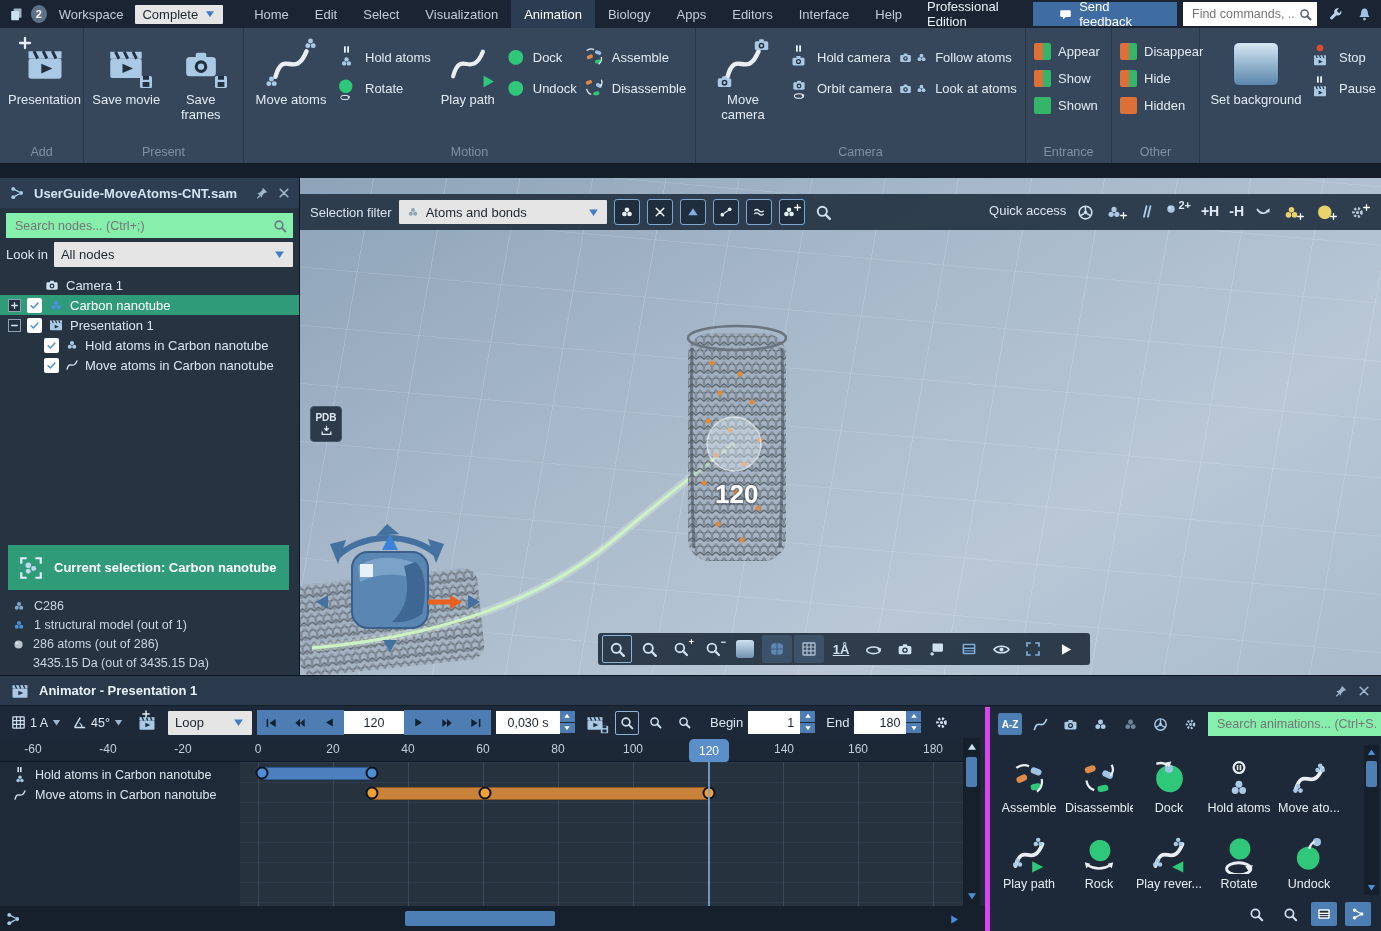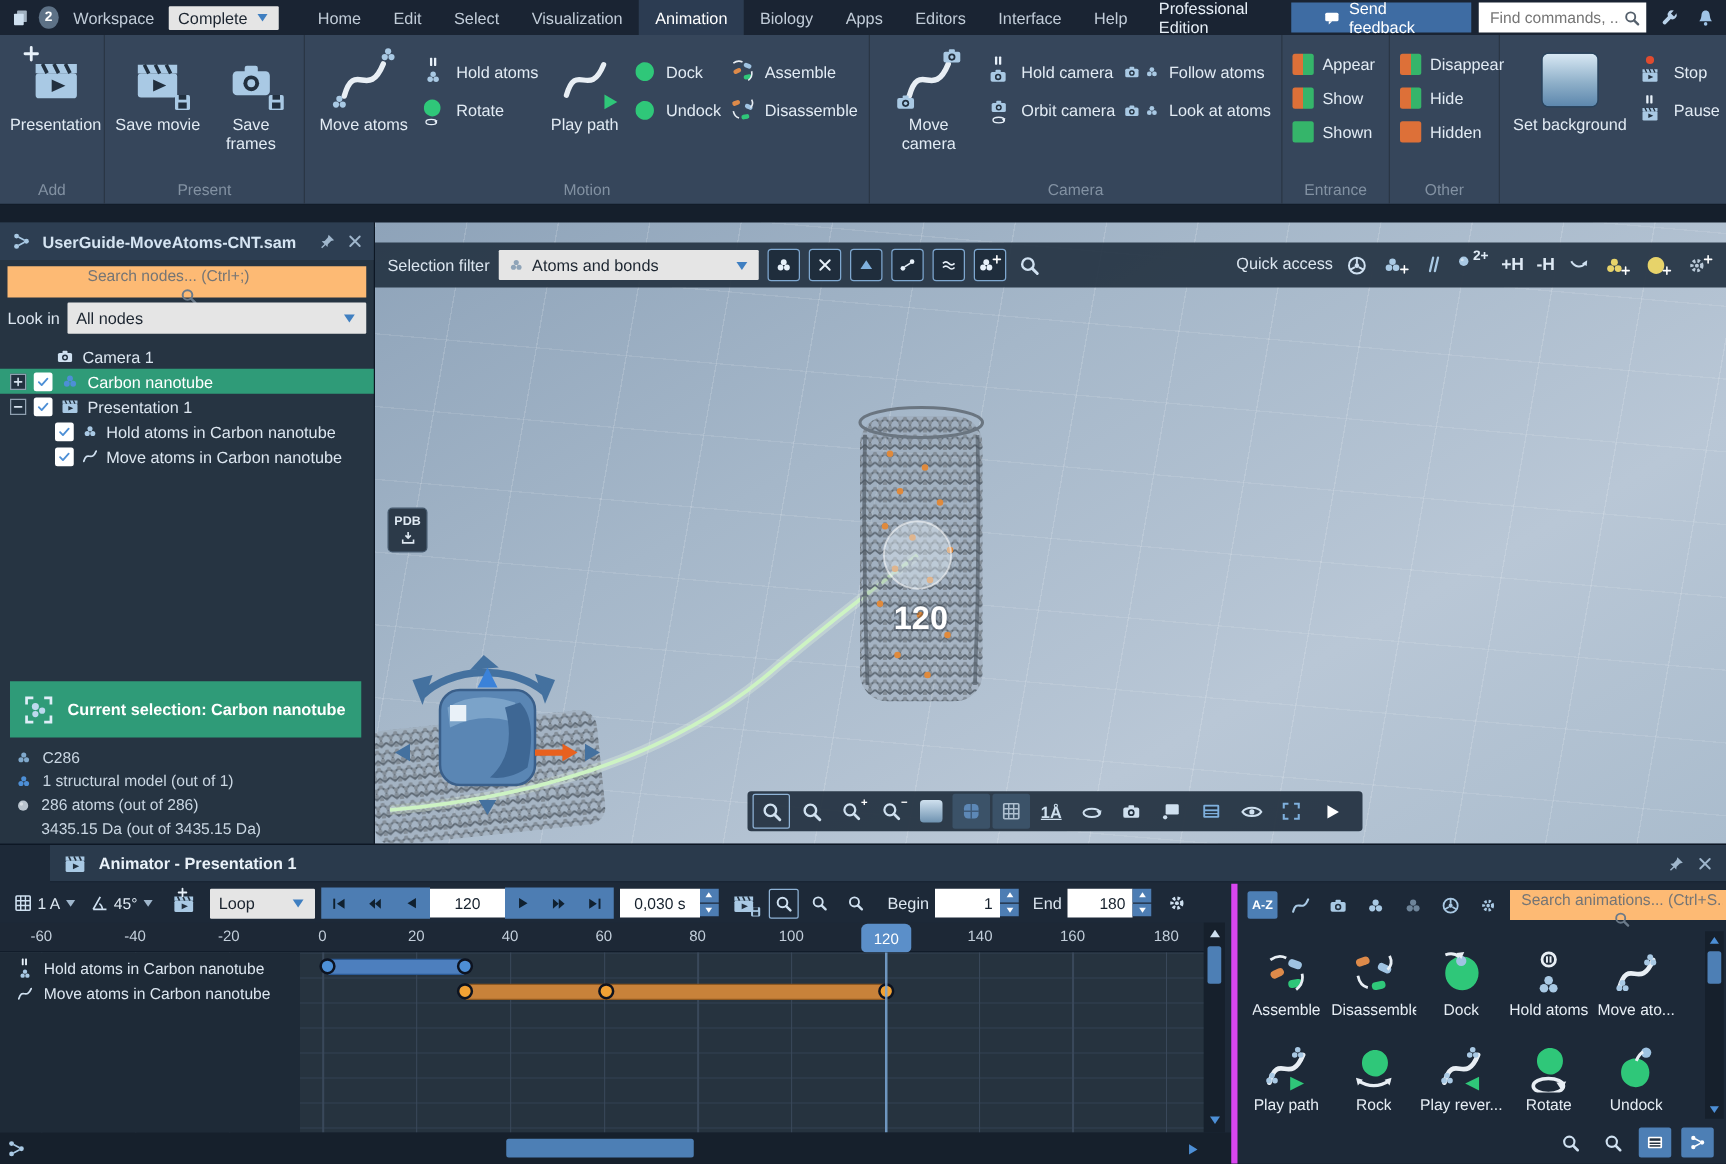--- a/index.html
+++ b/index.html
@@ -32,21 +32,21 @@
   .rb-sm{display:flex;align-items:center;gap:7px;color:#e2ebf4;height:22px;position:relative;}
   .sq{width:17px;height:17px;border-radius:2px;flex:none;}
   .sq.mix{background:linear-gradient(90deg,#dd7038 0 50%,#35b56a 50% 100%);}
   .sq.green{background:#35b56a;} .sq.orange{background:#dd7038;}
   .bgthumb{width:46px;height:44px;border-radius:6px;background:linear-gradient(180deg,#d8e8f4,#8fb0c9 55%,#5d87ad);border:1px solid #27425c;}
   .ovtr{position:absolute;right:-4px;top:-5px;} .ovbr{position:absolute;right:-5px;bottom:-3px;} .ovtl{position:absolute;left:-4px;top:-5px;}
   
   #sidebar{position:absolute;left:0;top:178px;width:300px;height:497px;background:#263442;border-right:1px solid #0d1724;}
   .panel-hd{height:30px;background:#2d3e52;display:flex;align-items:center;gap:8px;padding:0 8px;color:#d5e4f2;font-weight:bold;}
   .panel-hd .hspace{flex:1;}
-  .inputrow{margin:5px 6px 0;background:#fdba74;height:25px;display:flex;align-items:center;padding:0 5px 0 7px;flex-direction:column;}
+  .inputrow{margin:5px 6px 0;background:#86efac;height:25px;display:flex;align-items:center;padding:0 5px 0 7px;}
   .inputrow input{flex:1;border:0;outline:0;font-size:12.5px;color:#333;background:transparent;}
   .lookin{margin:4px 6px 0;display:flex;align-items:center;gap:6px;height:25px;}
   .lookin .dd{flex:1;height:25px;}
   .tree{margin-top:8px;font-size:13px;}
   .trow{height:20px;display:flex;align-items:center;gap:6px;padding-left:8px;color:#dce6f0;}
   .trow.sel{background:#2f9b78;color:#fff;}
   .xp{width:13px;height:13px;border:1px solid #8fa0b0;background:#223140;color:#d7e3ef;display:inline-flex;align-items:center;justify-content:center;flex:none;}
   .cb{width:15px;height:15px;background:#fff;border-radius:2px;display:inline-flex;align-items:center;justify-content:center;color:#4d8fd6;flex:none;} .indent2{width:30px;flex:none;}
   .selbanner{position:absolute;left:8px;right:10px;top:367px;height:45px;background:#2f9b78;display:flex;align-items:center;gap:10px;padding:0 10px;color:#fff;font-weight:bold;}
   .stats{position:absolute;left:12px;top:420px;display:flex;flex-direction:column;gap:3px;color:#c9d6e2;font-size:12.5px;}
@@ -66,21 +66,21 @@
   #pdbbtn{position:absolute;left:10px;top:228px;width:32px;height:36px;background:#2c3a49;border:1px solid #44586c;border-radius:4px;color:#dfe9f2;display:flex;flex-direction:column;align-items:center;justify-content:center;font-size:10px;font-weight:bold;gap:1px;}
   #vtoolbar{position:absolute;left:298px;top:455px;width:492px;height:32px;background:rgba(34,48,63,.92);border-radius:3px;display:flex;align-items:center;gap:2px;padding:0 4px;}
   .vtb{width:30px;height:28px;display:flex;align-items:center;justify-content:center;color:#cfe0ef;border-radius:2px;position:relative;flex:none;}
   .vtb.frame{border:1px solid #8fb3d6;}
   .vtb.on{background:#3b5268;}
   .vtb .mini{position:absolute;right:2px;top:2px;font-size:9px;font-weight:bold;color:#fff;}
   .gradsq{width:18px;height:18px;border-radius:3px;background:linear-gradient(180deg,#cfe0ee,#6f93b1);}
   .scaletxt{font-weight:bold;text-decoration:underline;font-size:13px;}
   
   #animator{position:absolute;left:0;top:675px;width:1381px;height:256px;background:#1d2938;border-top:1px solid #0d1724;}
-  #anhd{height:30px;background:#2a3a4c;display:flex;align-items:center;gap:9px;padding:0 10px;border-bottom:1px solid #141f2c;margin-left:40px;}
+  #anhd{height:30px;background:#2a3a4c;display:flex;align-items:center;gap:9px;padding:0 10px;border-bottom:1px solid #141f2c;}
   #anhd .title{font-weight:bold;color:#e9f1f8;}
   #anhd .hspace{flex:1;}
   #antb{position:absolute;left:0;top:31px;width:985px;height:31px;display:flex;align-items:center;gap:5px;padding:0 8px;}
   .atb{display:flex;align-items:center;gap:3px;color:#cfe0f0;padding:0 2px;}
   .atb .val{color:#dfe9f3;font-size:12.5px;}
   .wfield{background:#fff;color:#17222e;height:23px;display:flex;align-items:center;justify-content:center;font-size:12.5px;padding:0 6px;}
   .spin{display:flex;flex-direction:column;width:15px;height:23px;flex:none;}
   .spin span{flex:1;background:#4d7db3;display:flex;align-items:center;justify-content:center;color:#fff;margin-bottom:1px;}
   .pbgrp{display:flex;align-items:center;height:25px;}
   .pbseg{background:#4d7db3;height:25px;display:flex;align-items:center;}

